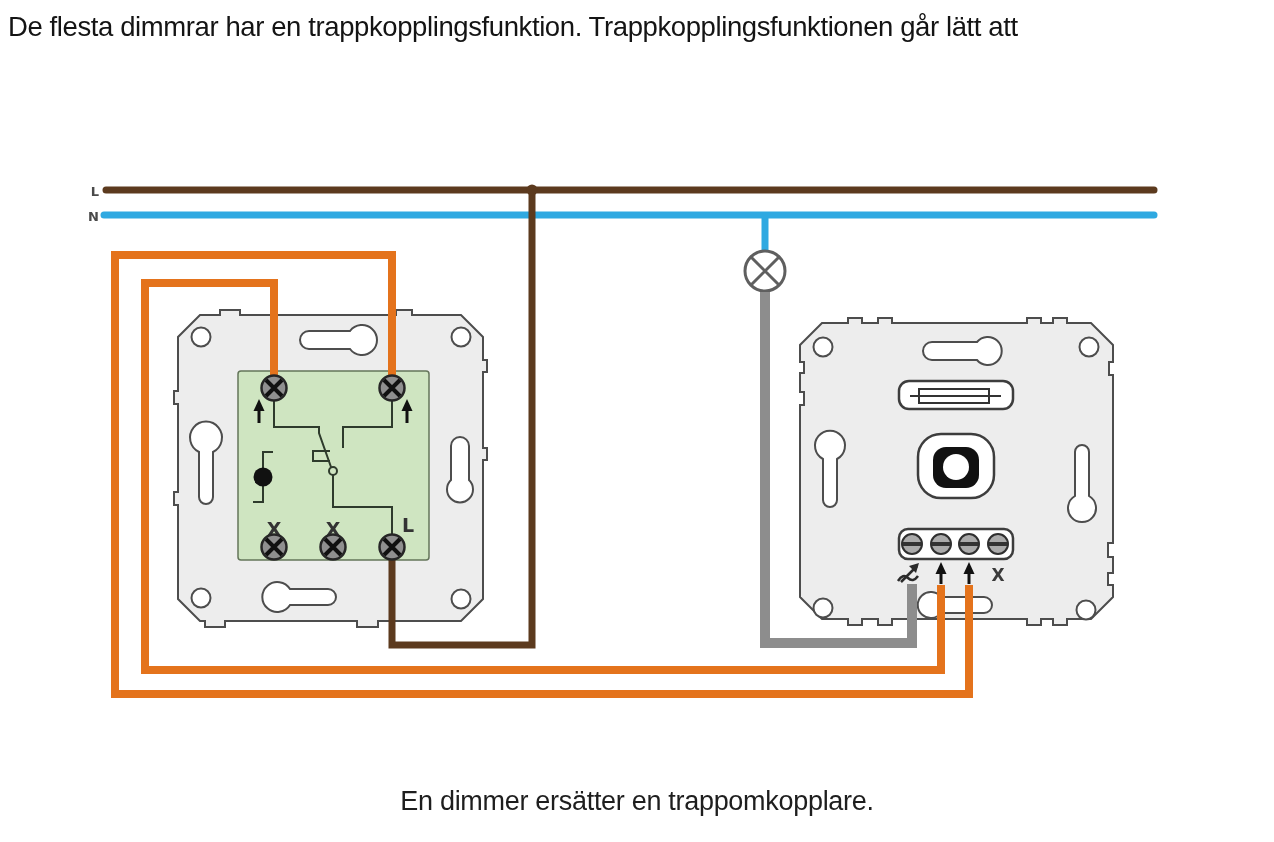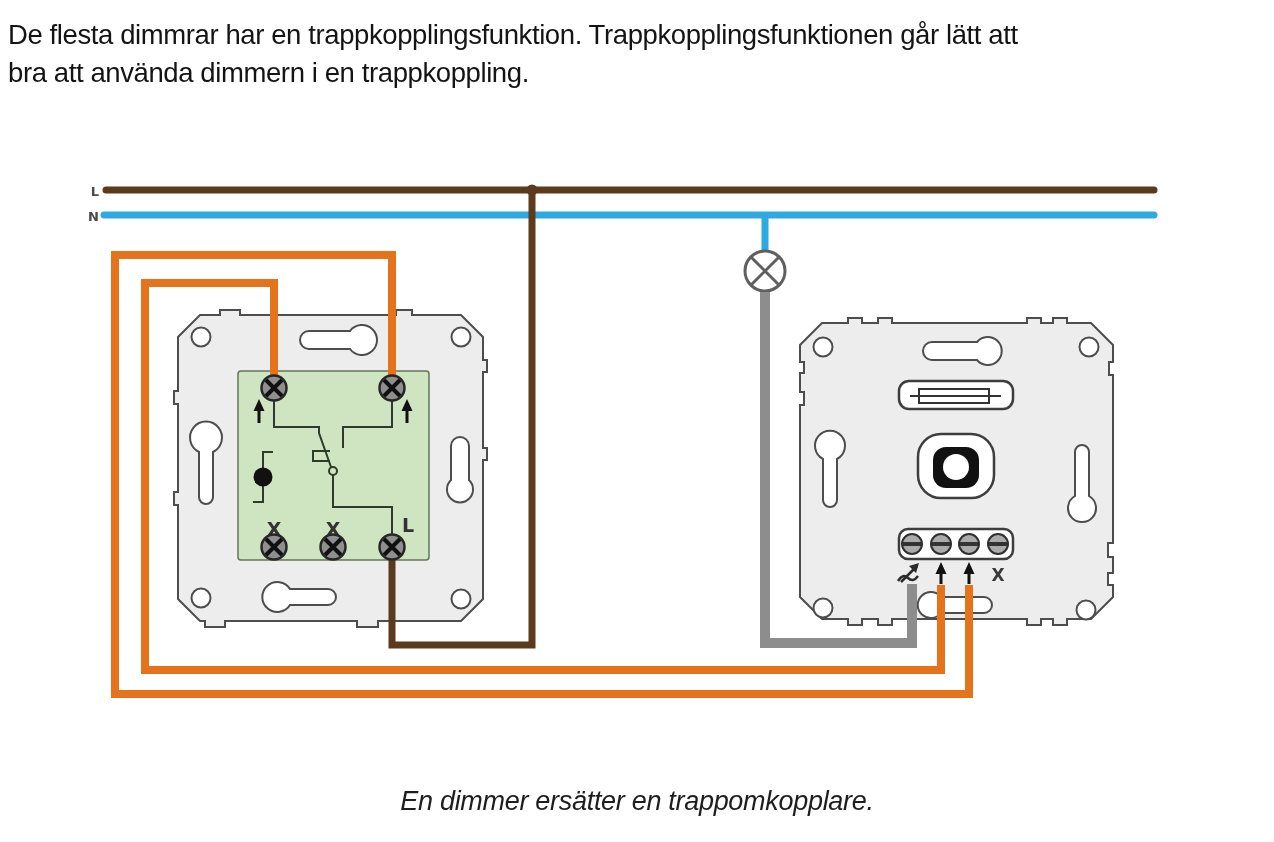--- a/index.html
+++ b/index.html
@@ -1,38 +1,37 @@
 <!DOCTYPE html>
 <html><head>
 <meta charset="utf-8">
 <style>
   html,body{margin:0;padding:0;background:#fff;}
   body{width:1274px;height:842px;position:relative;overflow:hidden;
        font-family:"Liberation Sans",sans-serif;}
-  .intro{position:absolute;top:16px;left:8px;width:1262px;color:#141414;
+  .intro{position:absolute;top:8px;left:8px;width:1262px;color:#141414;
          font-size:27.5px;line-height:38px;letter-spacing:-0.4px;}
   .caption{position:absolute;top:786px;left:0;width:1274px;text-align:center;
-           font-style:italic;font-size:27px;color:#1e1e1e;letter-spacing:-0.3px;}
+           font-size:27px;color:#1e1e1e;letter-spacing:-0.3px;}
   svg{position:absolute;top:0;left:0;}
   .plate{fill:#ededed;stroke:#4d4d4d;stroke-width:2;}
   .hole{fill:#ffffff;stroke:#4d4d4d;stroke-width:2;}
   .glabel{fill:#cfe5c1;stroke:#64755a;stroke-width:1.5;}
   .circuit{fill:none;stroke:#2e3b2c;stroke-width:2;}
   .buslabel{font-family:"DejaVu Sans",sans-serif;font-size:13px;font-weight:bold;fill:#4a4a4a;}
   .termlabel{font-family:"DejaVu Sans",sans-serif;font-size:19px;font-weight:bold;fill:#333;}
   .dimlabel{font-family:"DejaVu Sans",sans-serif;font-size:17px;font-weight:bold;fill:#3a3a3a;}
   .wire{fill:none;}
   .part{fill:#ffffff;stroke:#3d3d3d;stroke-width:2.5;}
 </style>
 </head>
 <body>
 
 <div class="intro">
   <div>De flesta dimmrar har en trappkopplingsfunktion. Trappkopplingsfunktionen går lätt att</div>
-  <div>bra att använda dimmern i en trappkoppling.</div>
 </div>
 
 <svg width="1274" height="842" viewBox="0 0 1274 842">
 
   <g>
     <text class="buslabel" x="99" y="196" text-anchor="end">L</text>
     <text class="buslabel" x="99" y="221" text-anchor="end">N</text>
     <path d="M106,190 H1154" class="wire" stroke-width="7" stroke-linecap="round" stroke="#5C3A1E"></path>
     <path d="M104,215 H1154" class="wire" stroke-width="7" stroke-linecap="round" stroke="#2FA9E1"></path>
   </g>

